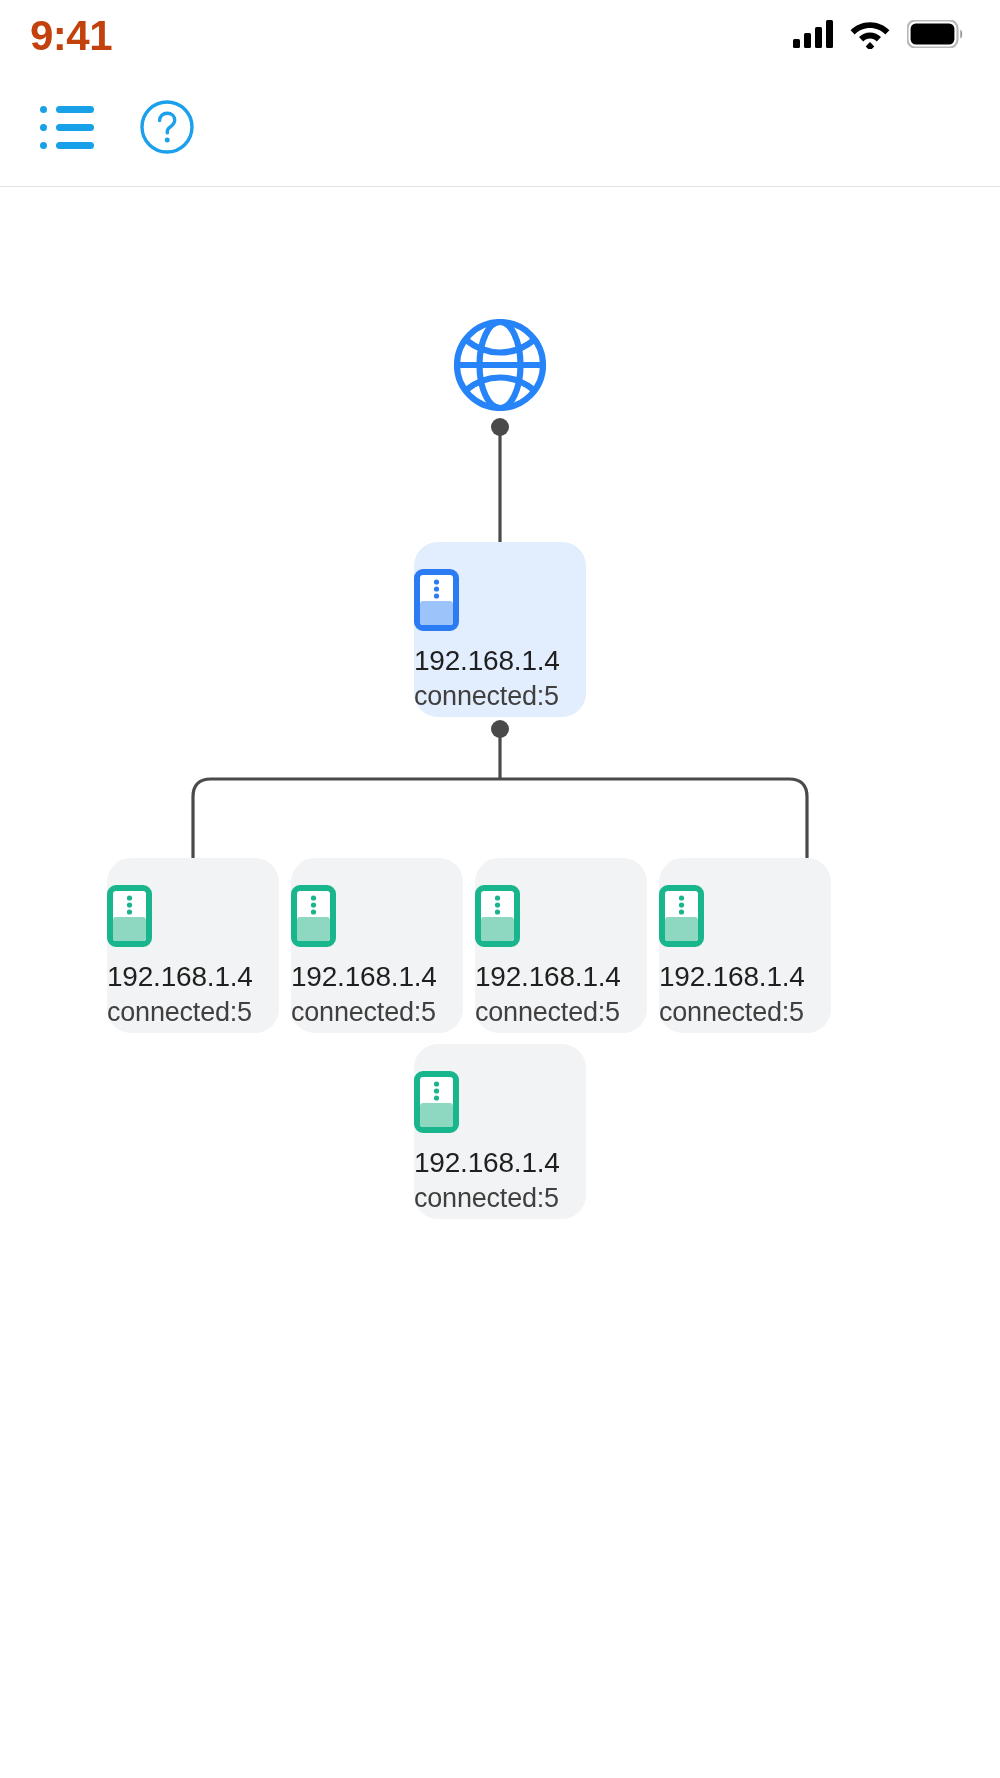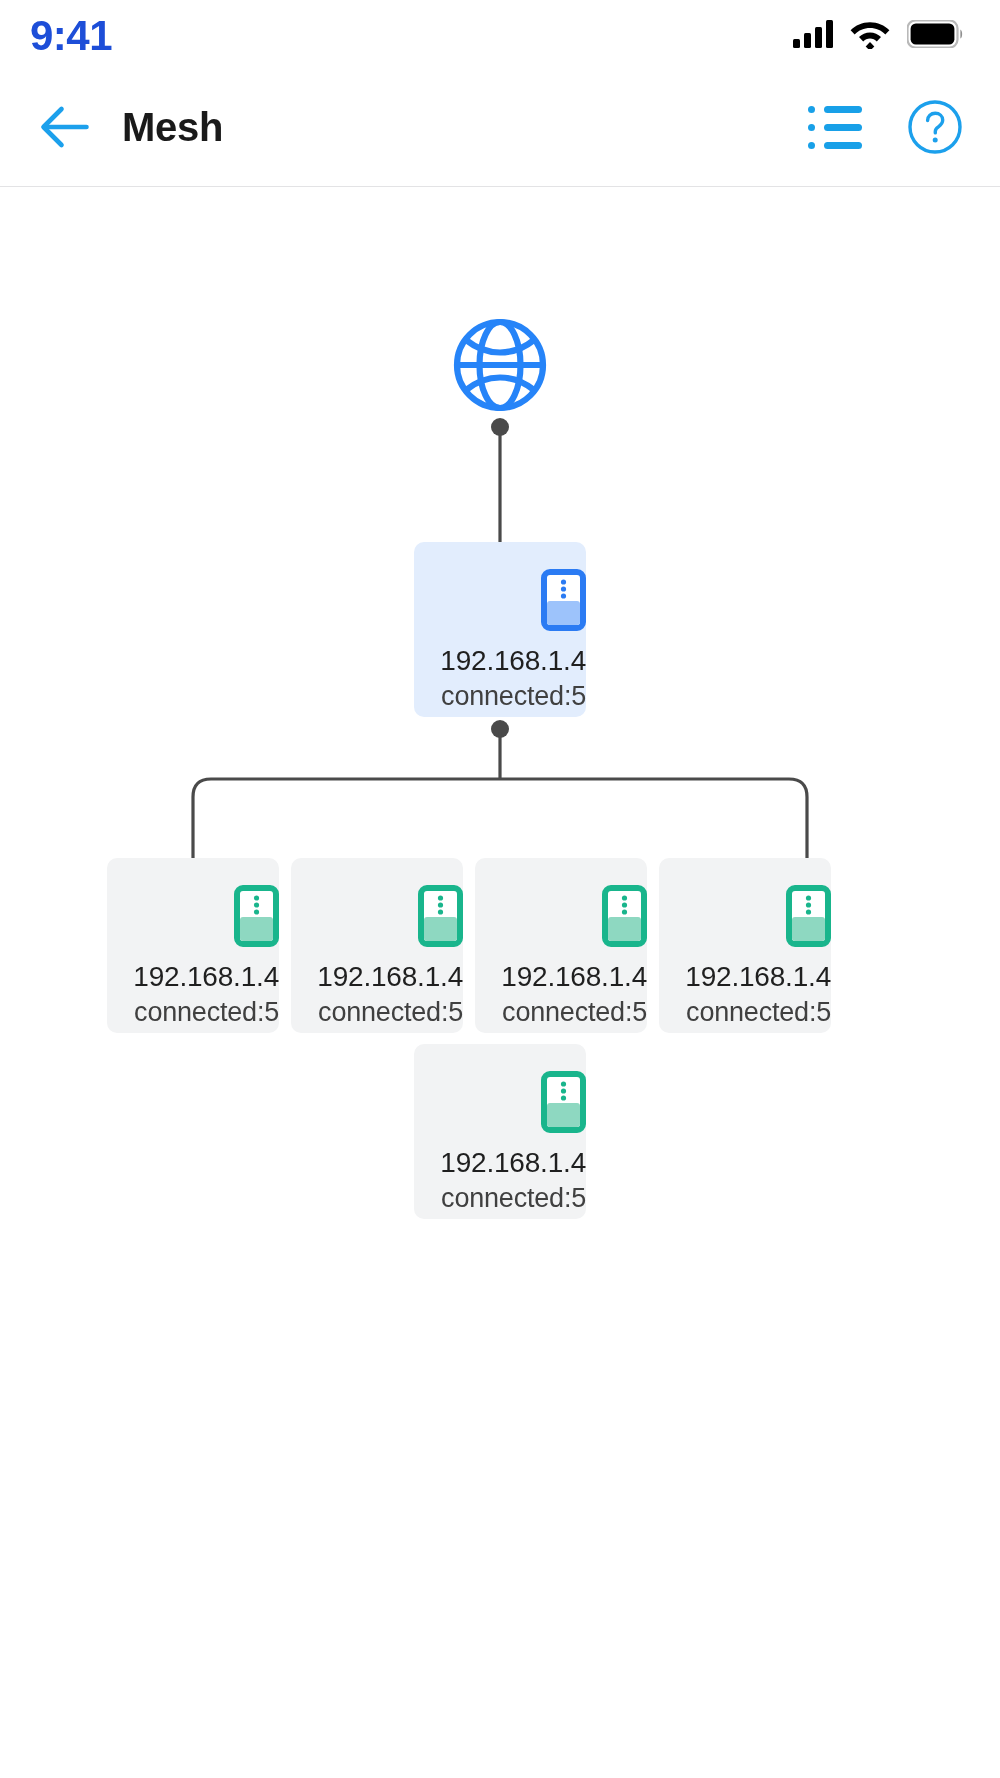--- a/index.html
+++ b/index.html
@@ -28,21 +28,21 @@
     width: 1000px;
     height: 68px;
     display: flex;
     align-items: center;
     justify-content: space-between;
     padding: 0 36px 0 30px;
   }
   .status-time {
     font-size: 42px;
     font-weight: 700;
-    color: #1d4ed8;
+    color: #c2410c;
     letter-spacing: -0.5px;
     line-height: 1;
     padding-top: 4px;
   }
   .status-icons {
     display: flex;
     align-items: center;
     gap: 17px;
   }
 
@@ -149,24 +149,24 @@
     width: 96px;
     height: 96px;
     cursor: pointer;
   }
 
   
   .node-card {
     position: absolute;
     width: 172px;
     height: 175px;
-    border-radius: 10px;
+    border-radius: 24px;
     display: flex;
     flex-direction: column;
-    align-items: flex-end;
+    align-items: flex-start;
     cursor: pointer;
   }
   .node-card.root {
     background: #e2edfd;
     left: 414px;
     top: 355px;
   }
   .node-card.child {
     background: #f2f3f4;
   }
@@ -224,31 +224,20 @@
       <svg class="battery-icon" width="57" height="28" viewBox="0 0 57 28">
         <rect x="0.5" y="0.5" width="50" height="27" rx="8" ry="8" fill="none" stroke="#b9b9b9" stroke-width="2.2"></rect>
         <rect x="3.6" y="3.6" width="43.8" height="20.8" rx="5.2" ry="5.2" fill="#000"></rect>
         <path d="M53.4 9.4c2.3 1.1 2.3 8.1 0 9.2z" fill="#8f8f8f"></path>
       </svg>
 
     </div>
   </div>
 
   <div class="navbar">
-    <div class="nav-left">
-
-      <div class="back-btn">
-        <svg width="52" height="44" viewBox="0 0 52 44">
-          <path d="M21.5 4 L3.5 22 L21.5 40" fill="none" stroke="#1ca0ec" stroke-width="4.6" stroke-linecap="round" stroke-linejoin="round"></path>
-          <path d="M4 22 H46.5" fill="none" stroke="#1ca0ec" stroke-width="4.6" stroke-linecap="round"></path>
-        </svg>
-      </div>
-
-      <div class="nav-title">Mesh</div>
-    </div>
 
     <div class="nav-right">
 
       <div class="nav-icon-btn">
         <div class="list-icon">
           <div class="li-line">
               <span class="li-dot"></span>
               <span class="li-bar"></span>
             </div>
           <div class="li-line">

